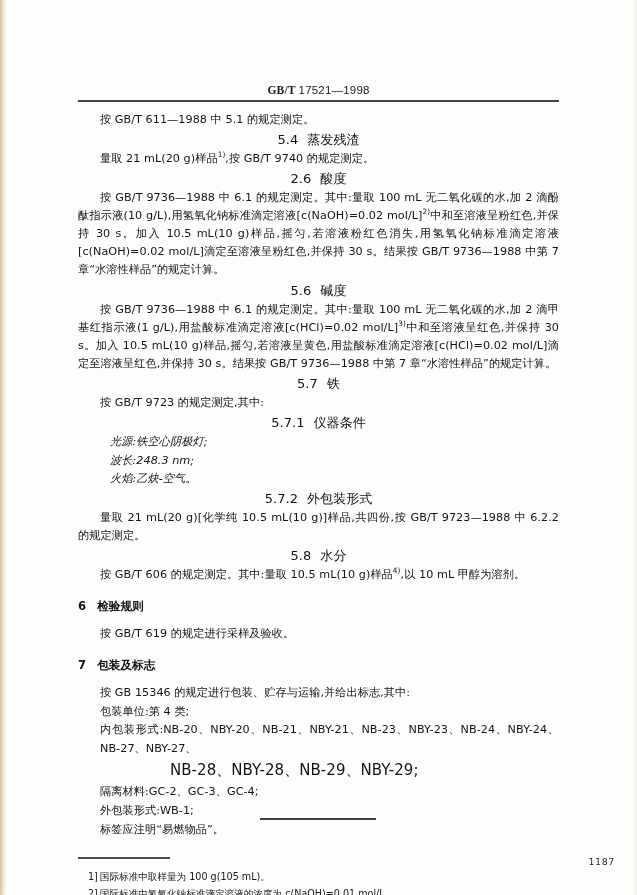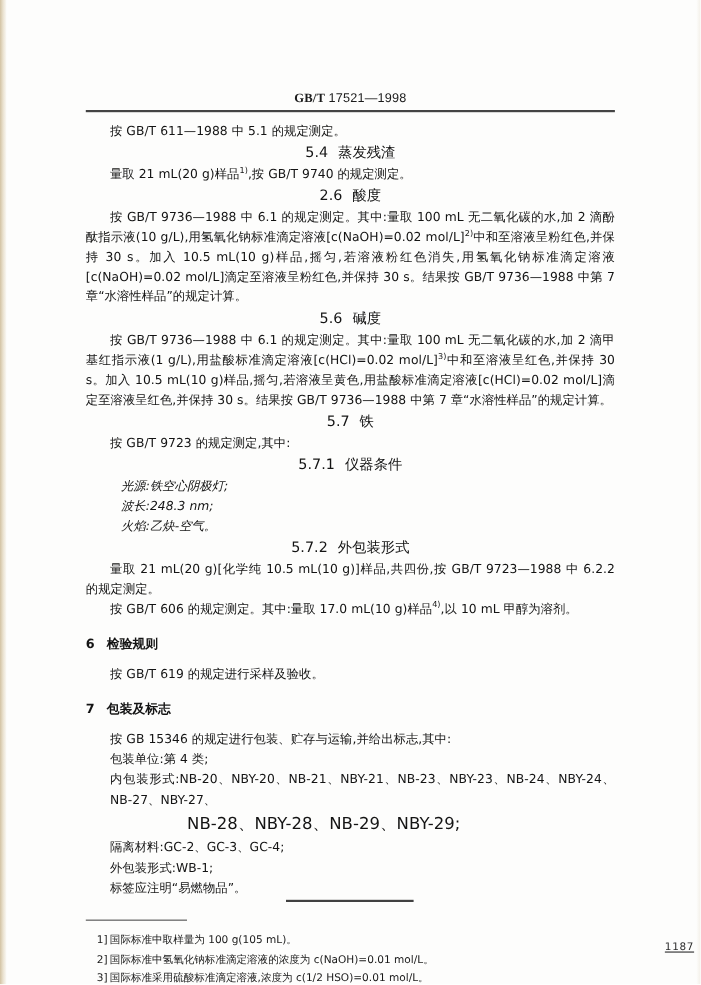--- a/index.html
+++ b/index.html
@@ -148,26 +148,25 @@
     left: 260px;
     top: 818px;
     width: 116px;
     height: 1.6px;
     background: #272727;
     opacity: .88;
   }
 
   .page-number {
     position: absolute;
-    right: 6px;
+    right: 22px;
     bottom: 28px;
     font-size: 9.5px;
     color: #2b2b2b;
     letter-spacing: .6px;
-    text-decoration: underline;
   }
 </style>
 </head>
 <body>
 
 <div class="page">
 
   <div class="scan-edge-left"></div>
   <div class="scan-edge-right"></div>
 
@@ -216,21 +215,25 @@
       <p class="sub-line">光源:铁空心阴极灯;</p>
       <p class="sub-line">波长:248.3 nm;</p>
       <p class="sub-line">火焰:乙炔-空气。</p>
 
       <div class="clause">
         <span class="cl-num">5.7.2</span>
         <span class="cl-title">外包装形式</span>
       </div>
       <p class="para">量取 21 mL(20 g)[化学纯 10.5 mL(10 g)]样品,共四份,按 GB/T 9723—1988 中 6.2.2 的规定测定。</p>
 
-      <p class="para"><span>按 GB/T 606 的规定测定。其中:量取 17.0 mL(10 g)样品</span><sup>4)</sup><span>,以 10 mL 甲醇为溶剂。</span></p>
+      <div class="clause">
+        <span class="cl-num">5.8</span>
+        <span class="cl-title">水分</span>
+      </div>
+      <p class="para"><span>按 GB/T 606 的规定测定。其中:量取 10.5 mL(10 g)样品</span><sup>4)</sup><span>,以 10 mL 甲醇为溶剂。</span></p>
 
       <div class="gap-lg"></div>
 
       <div class="section-head">
         <span>6</span>
         <span>检验规则</span>
       </div>
       <div class="gap-md"></div>
       <p class="para">按 GB/T 619 的规定进行采样及验收。</p>
 

